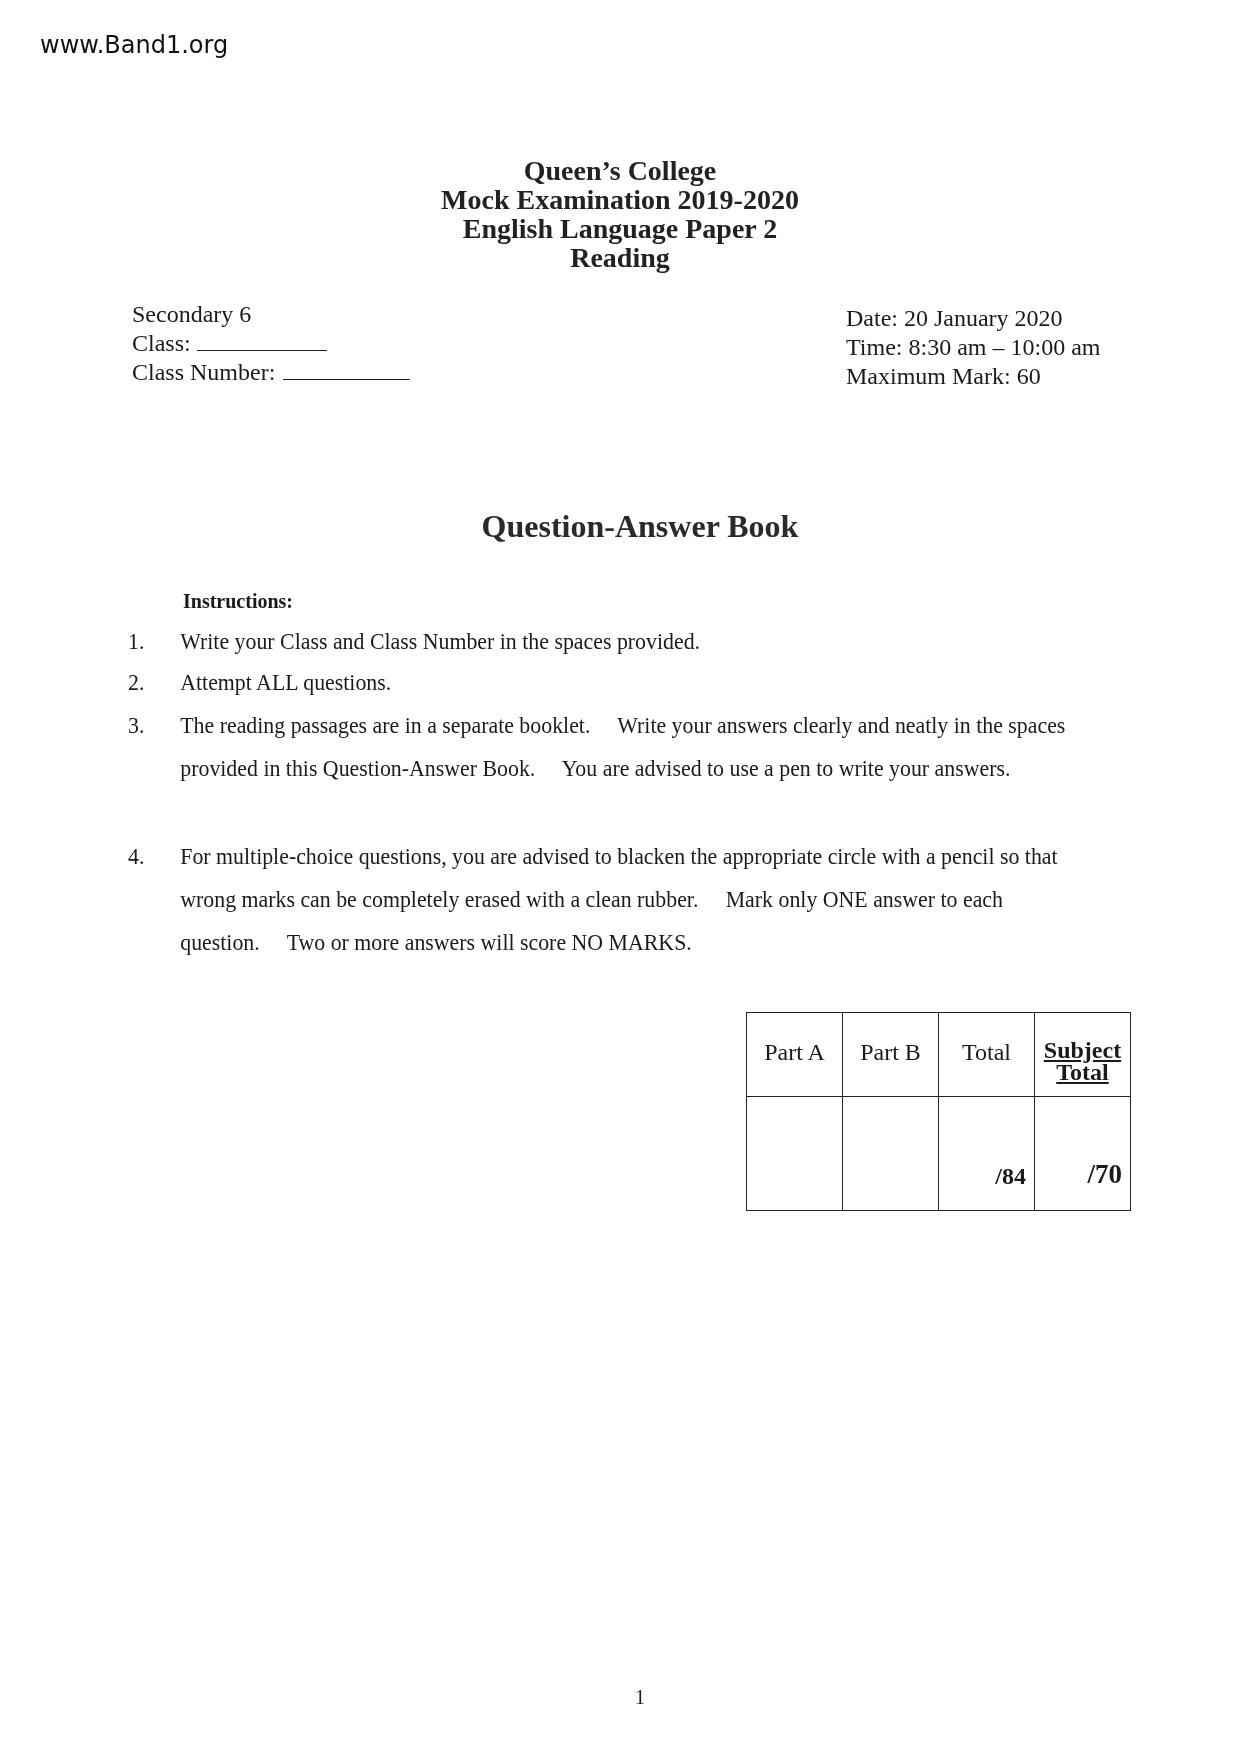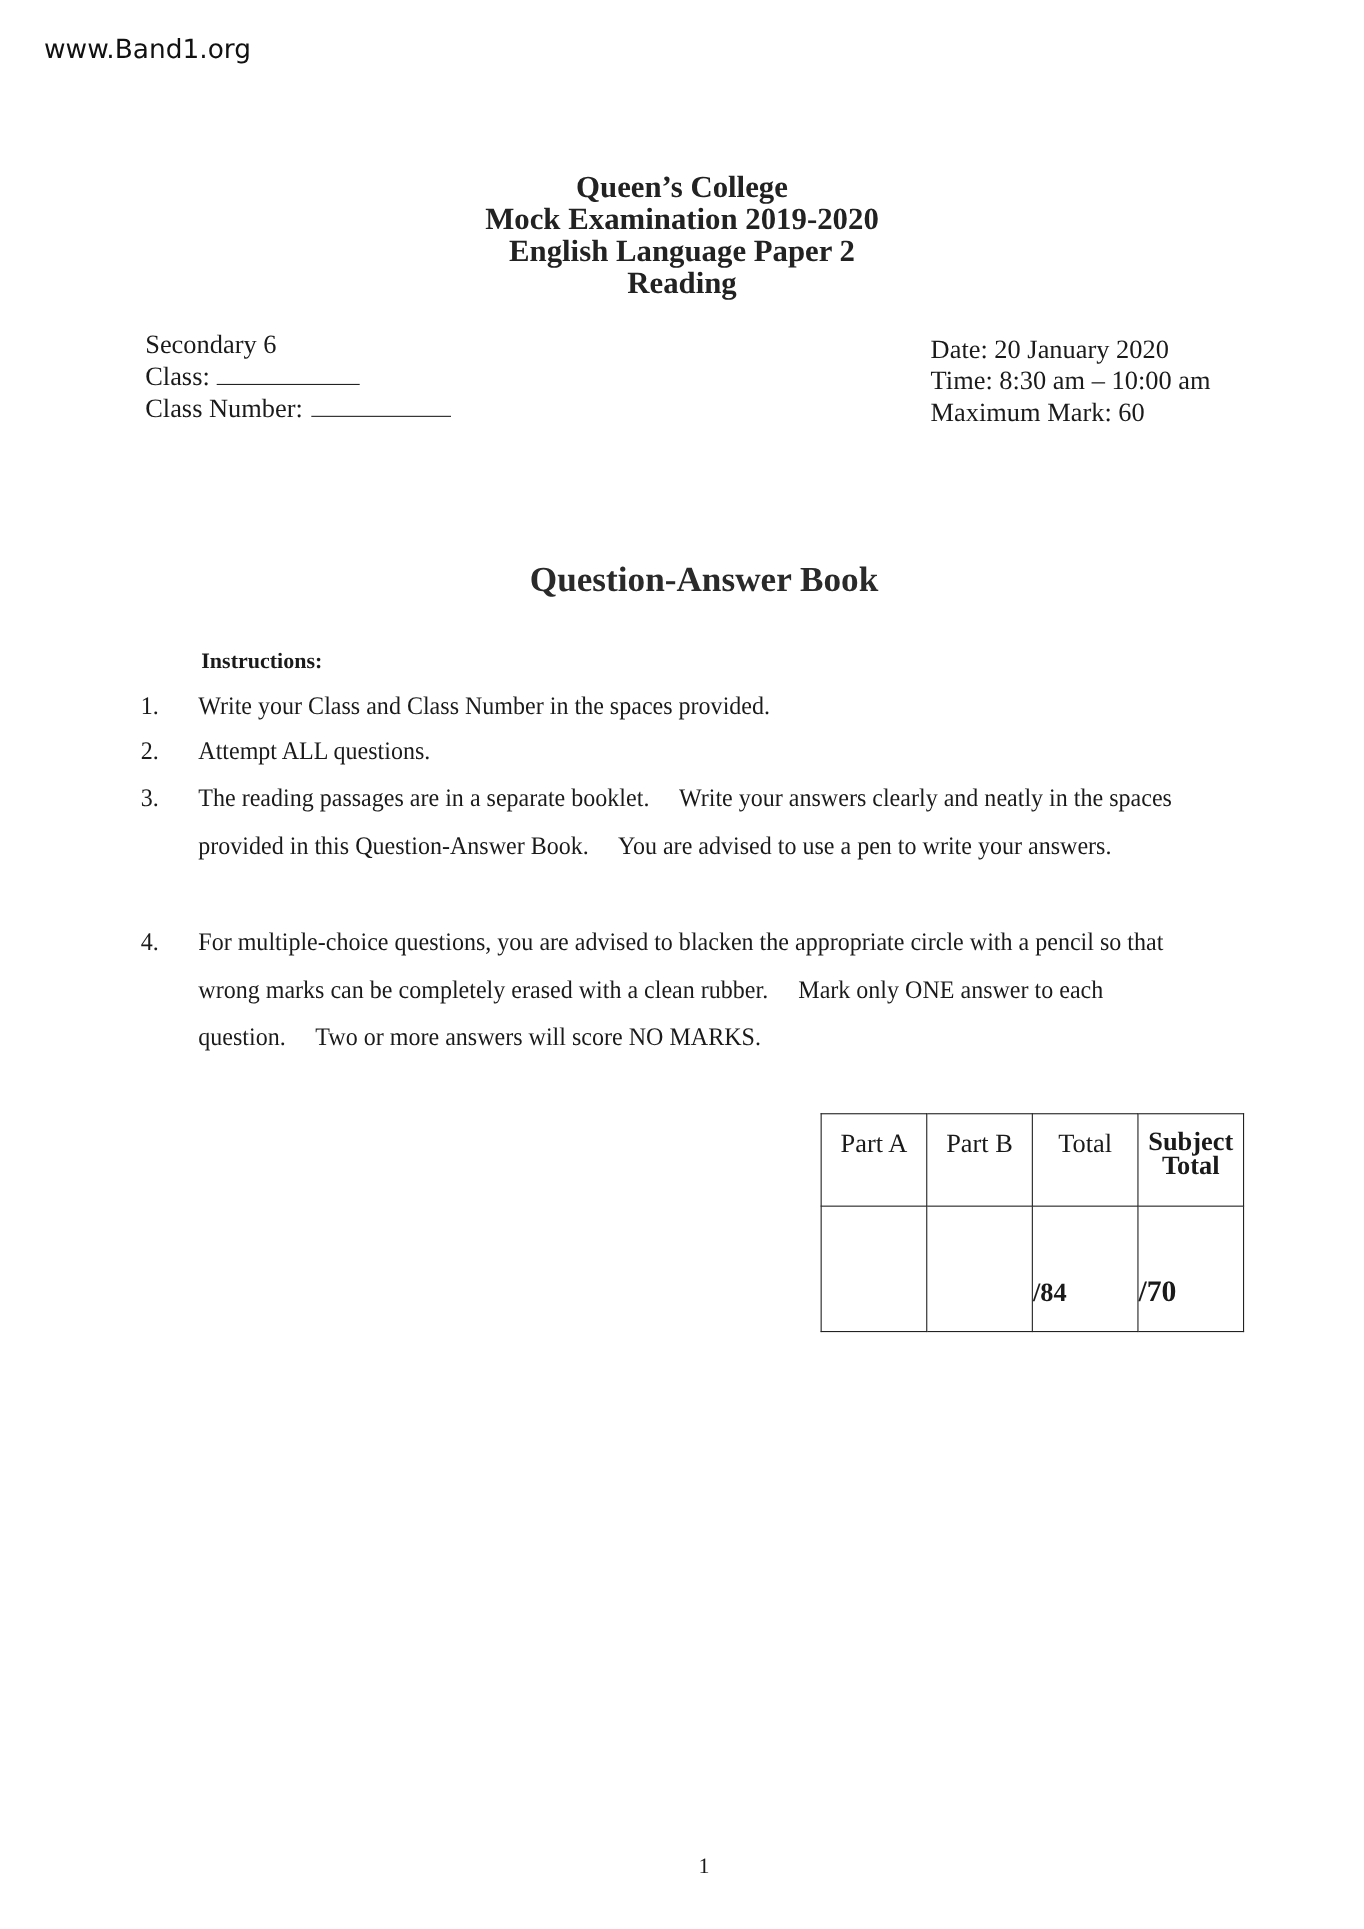--- a/index.html
+++ b/index.html
@@ -40,23 +40,23 @@
   }
   .instr .num { position: absolute; left: 0; top: 0; }
   .instr .txt { margin-left: 55px; display: block; }
   table.marks {
     position: absolute; left: 746px; top: 1012px; border-collapse: collapse;
   }
   table.marks td {
     border: 1.5px solid #222; width: 96px; vertical-align: top; text-align: center;
     font-size: 24px;
   }
-  table.marks tr.head td { height: 84px; padding-top: 14px; box-sizing: border-box; }
-  table.marks tr.vals td { height: 114px; vertical-align: bottom; text-align: left; padding: 0 8px 20px 0; box-sizing: border-box; font-weight: bold; }
-  .subj { font-weight: bold; line-height: 22px; }
+  table.marks tr.head td { height: 84px; padding-top: 26px; box-sizing: border-box; }
+  table.marks tr.vals td { height: 114px; vertical-align: bottom; text-align: right; padding: 0 8px 20px 0; box-sizing: border-box; font-weight: bold; }
+  .subj { font-weight: bold; line-height: 22px; text-decoration: underline; }
   .page-num { position: absolute; left: 0; width: 1280px; top: 1686px; text-align: center; font-size: 20px; }
 </style>
 </head>
 <body>
 
 <div class="watermark">www.Band1.org</div>
 
 <div class="header">
   <div>Queen’s College</div>
   <div>Mock Examination 2019-2020</div>

